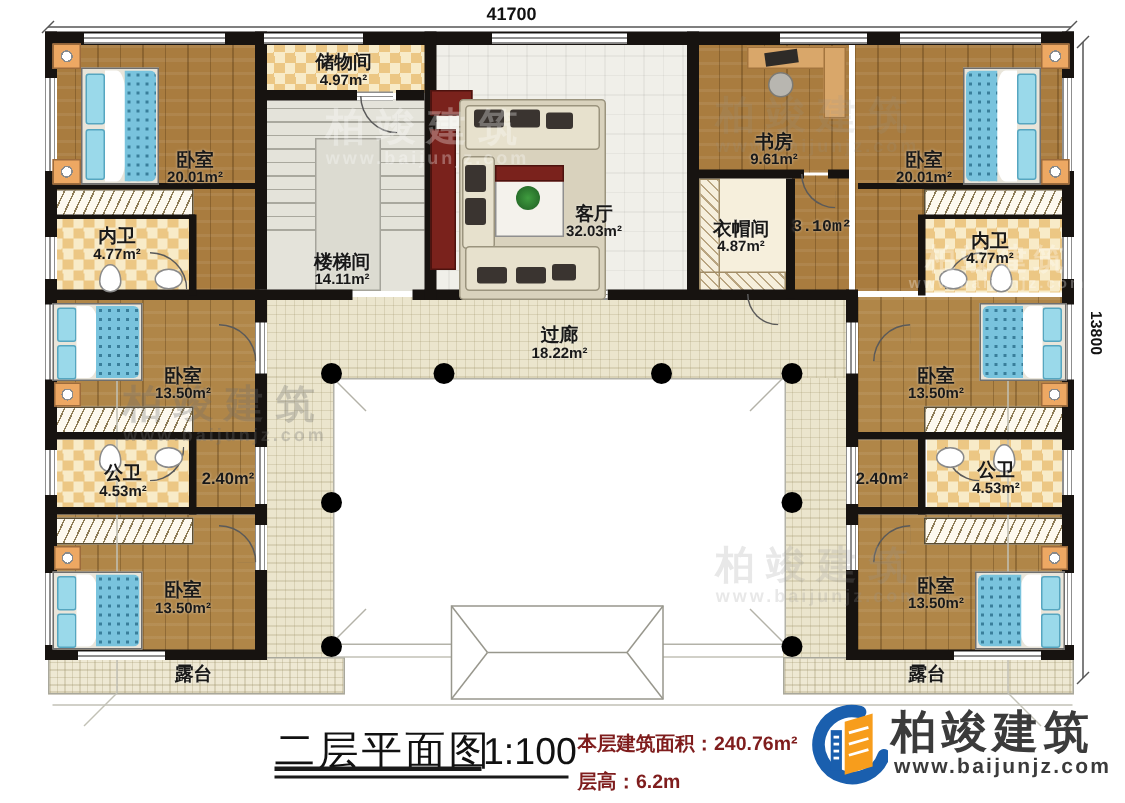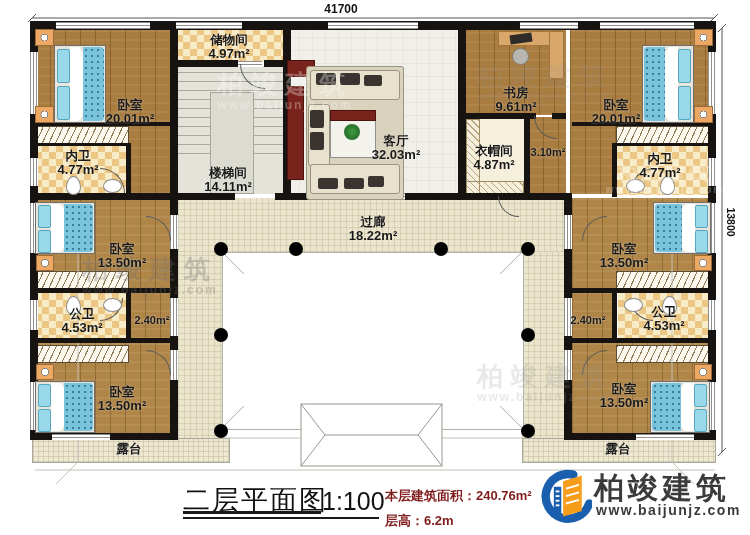--- a/index.html
+++ b/index.html
@@ -61,21 +61,21 @@
   
   .qtl,.qtr,.qbl,.qbr{position:absolute;}
   .qtl{border-top:1px solid #5a5a5a;border-left:1px solid #5a5a5a;border-top-left-radius:100%;}
   .qtr{border-top:1px solid #5a5a5a;border-right:1px solid #5a5a5a;border-top-right-radius:100%;}
   .qbl{border-bottom:1px solid #5a5a5a;border-left:1px solid #5a5a5a;border-bottom-left-radius:100%;}
   .qbr{border-bottom:1px solid #5a5a5a;border-right:1px solid #5a5a5a;border-bottom-right-radius:100%;}
   
   .rlabel{position:absolute;transform:translate(-50%,-50%);text-align:center;color:#191919;
           font-weight:bold;line-height:1.12;white-space:nowrap;text-shadow:0 0 2px rgba(255,255,255,.55);}
   .rlabel .nm{font-size:12.5px;display:block;}
-  .rlabel .ar{font-size:13px;display:block;}
+  .rlabel .ar{font-size:10px;display:block;}
   .dimH{position:absolute;font-size:12px;font-weight:bold;color:#111;transform:translateX(-50%);}
   .dimV{position:absolute;font-size:10.5px;font-weight:bold;color:#111;transform:rotate(90deg);transform-origin:center;}
   
   .wm{position:absolute;text-align:center;pointer-events:none;line-height:1.1;}
   .wm .big{display:block;font-size:26px;font-weight:bold;letter-spacing:8px;}
   .wm .sm{display:block;font-size:12px;font-weight:bold;letter-spacing:2px;}
   
   .titleCN{position:absolute;font-size:27px;color:#111;letter-spacing:2px;font-weight:normal;}
   .scale{position:absolute;font-size:25px;color:#111;font-weight:normal;}
   .tline{position:absolute;background:#1a1a1a;}
@@ -406,21 +406,21 @@
       <span class="nm">卧室</span>
       <span class="ar">13.50m²</span>
     </div>
   <div class="rlabel" style="left:129px;top:449px;">
       <span class="nm">露台</span>
     </div>
   <div class="rlabel" style="left:618px;top:449px;">
       <span class="nm">露台</span>
     </div>
   <div class="rlabel" style="left:548px;top:152px;">
-      <span class="ar" style="font-size:11px;">3.10m²</span>
+      <span class="ar" style="font-size:11px;font-family:Liberation Mono, monospace;">3.10m²</span>
     </div>
   <div class="rlabel" style="left:152px;top:320px;">
       <span class="ar" style="font-size:11px;">2.40m²</span>
     </div>
   <div class="rlabel" style="left:588px;top:320px;">
       <span class="ar" style="font-size:11px;">2.40m²</span>
     </div>
 
   <div class="titleCN" style="left:183px;top:482px;">二层平面图</div>
   <div class="scale" style="left:322px;top:487px;">1:100</div>

